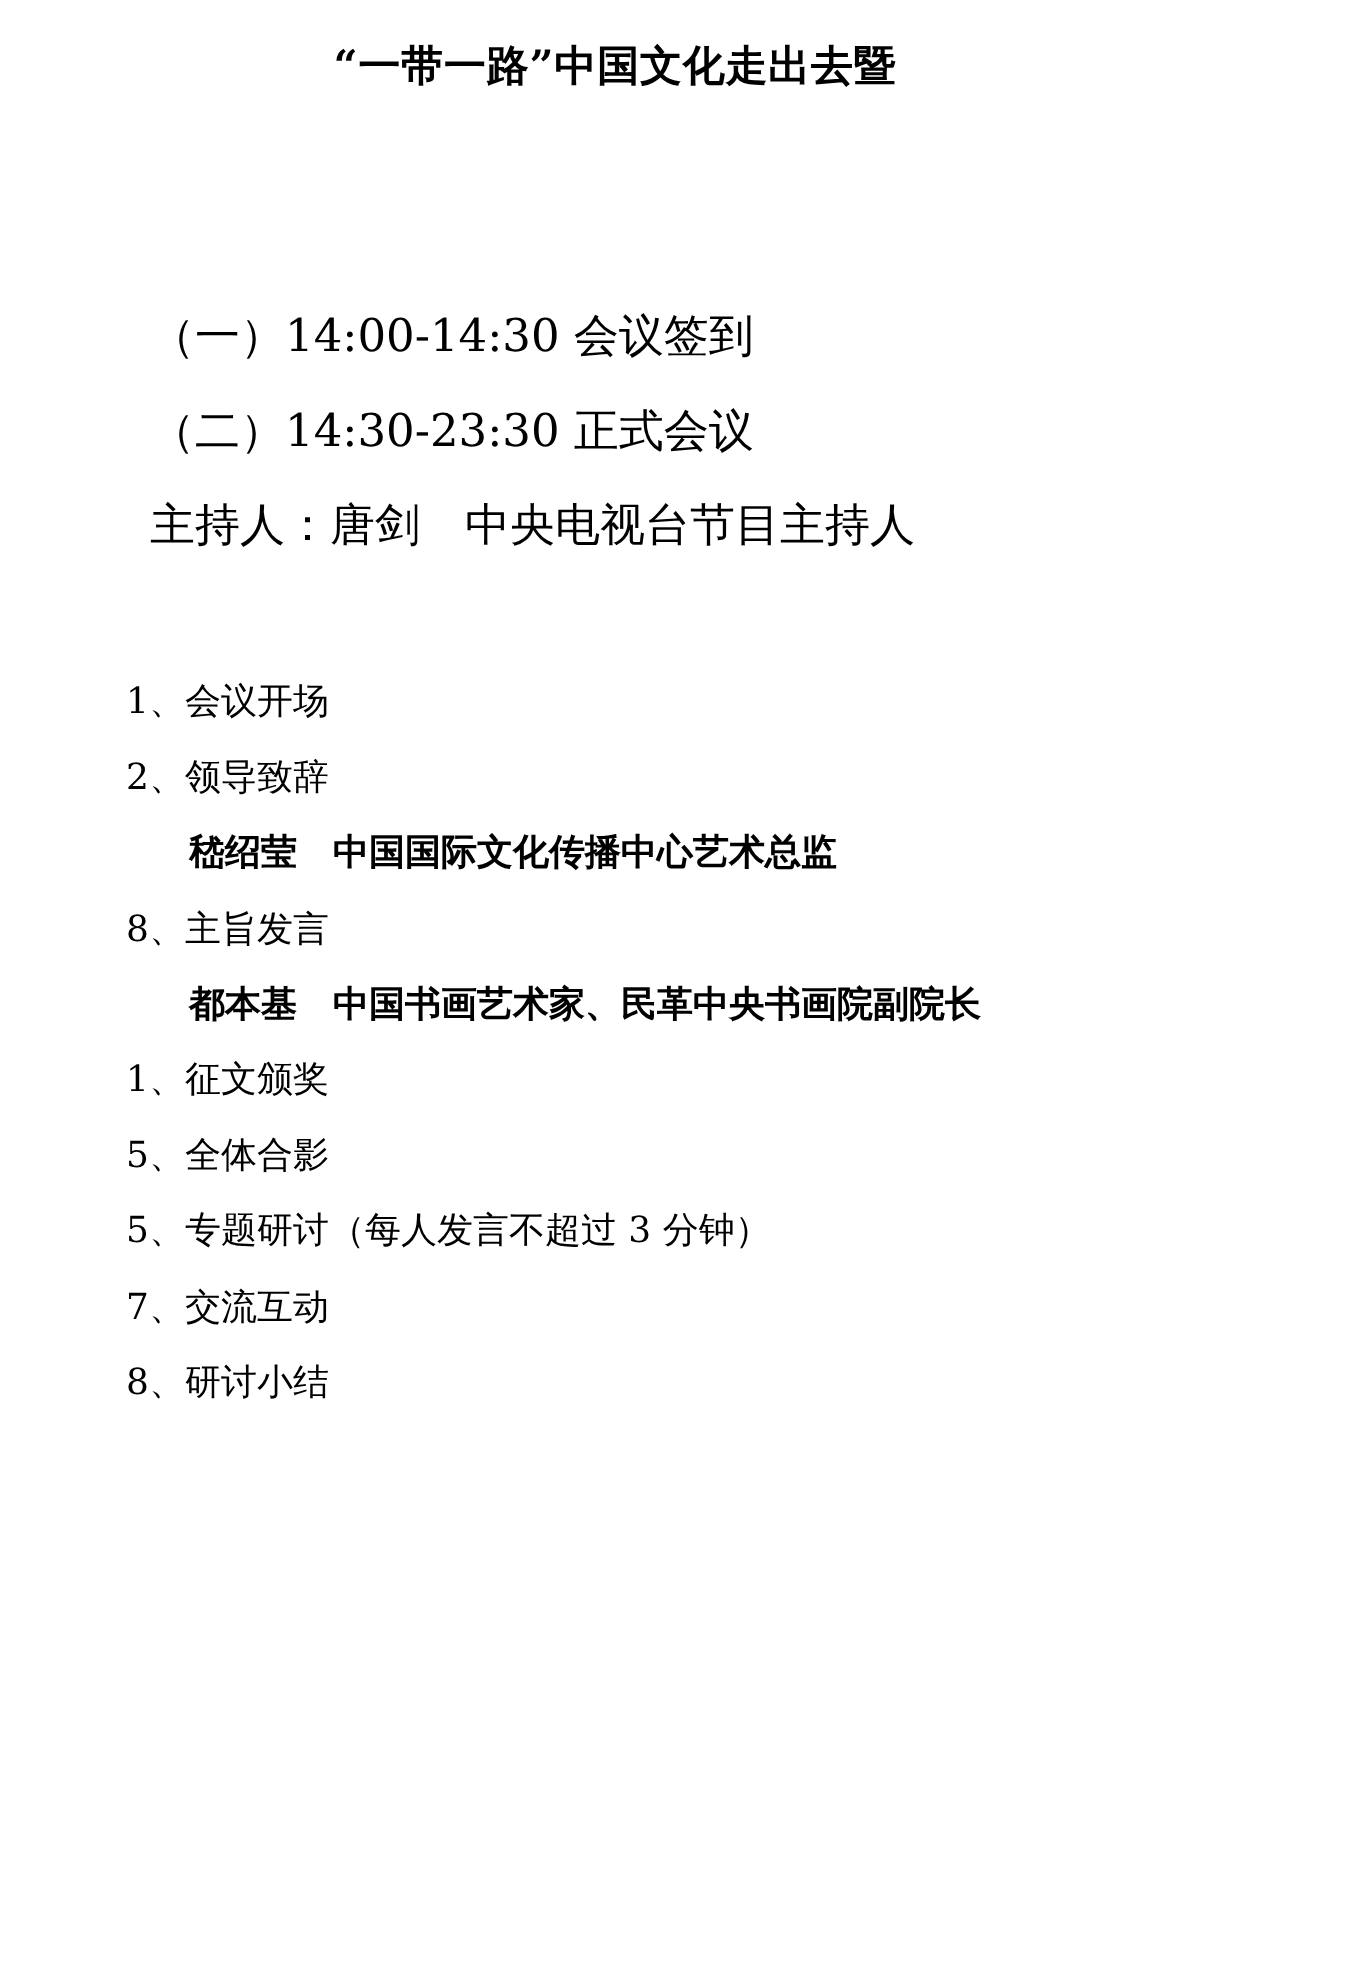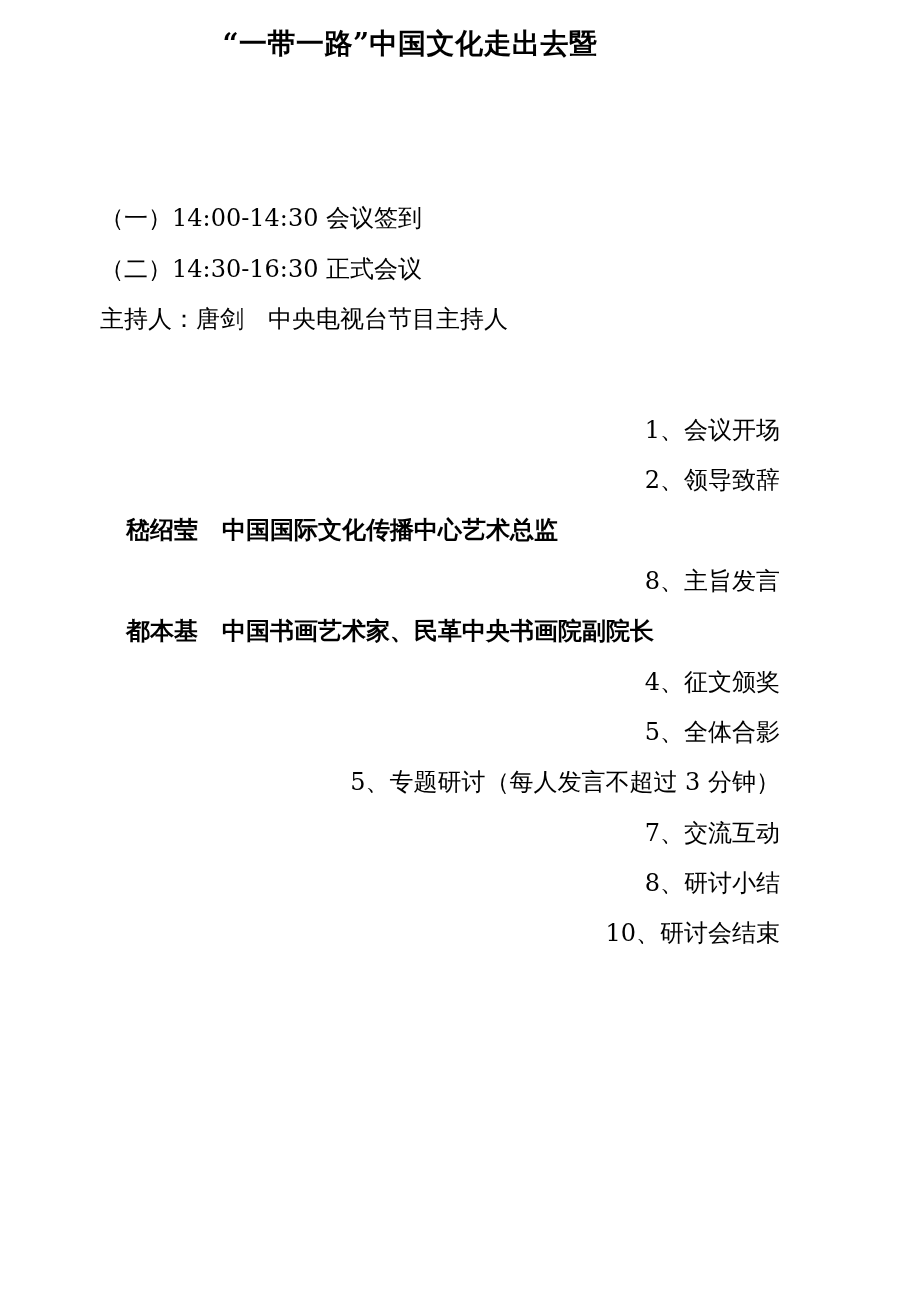--- a/index.html
+++ b/index.html
@@ -32,73 +32,71 @@
     white-space: nowrap;
   }
   .title-line.second {
     margin-top: 12px;
   }
   .gap-after-title {
     height: 128px;
   }
   .session-block {
     margin-left: 60px;
-    font-size: 24px;
+    font-size: 30px;
     line-height: 2.1;
   }
   .session-line {
     white-space: nowrap;
   }
   .gap-mid {
     height: 60px;
   }
   .agenda {
     margin-left: 44px;
     font-size: 24px;
     line-height: 2.1;
   }
   .agenda-item {
     white-space: nowrap;
-    text-align: right;
   }
   .agenda-sub {
     margin-left: 42px;
     white-space: nowrap;
     font-weight: bold;
   }
 </style>
 </head>
 <body>
 
 <div class="page">
 
   <div class="title-block">
     <span class="title-line first">“一带一路”中国文化走出去暨</span>
   </div>
 
   <div class="gap-after-title"></div>
 
   <div class="session-block">
     <div class="session-line">（一）14:00-14:30 会议签到</div>
-    <div class="session-line">（二）14:30-16:30 正式会议</div>
+    <div class="session-line">（二）14:30-23:30 正式会议</div>
     <div class="session-line">主持人：唐剑　中央电视台节目主持人</div>
   </div>
 
   <div class="gap-mid"></div>
 
   <div class="agenda">
     <div class="agenda-item">1、会议开场</div>
 
     <div class="agenda-item">2、领导致辞</div>
     <div class="agenda-sub">嵇绍莹　中国国际文化传播中心艺术总监</div>
 
     <div class="agenda-item">8、主旨发言</div>
     <div class="agenda-sub">都本基　中国书画艺术家、民革中央书画院副院长</div>
 
-    <div class="agenda-item">4、征文颁奖</div>
+    <div class="agenda-item">1、征文颁奖</div>
     <div class="agenda-item">5、全体合影</div>
     <div class="agenda-item">5、专题研讨（每人发言不超过 3 分钟）</div>
     <div class="agenda-item">7、交流互动</div>
     <div class="agenda-item">8、研讨小结</div>
-    <div class="agenda-item">10、研讨会结束</div>
   </div>
 
 </div>
 
 </body></html>

